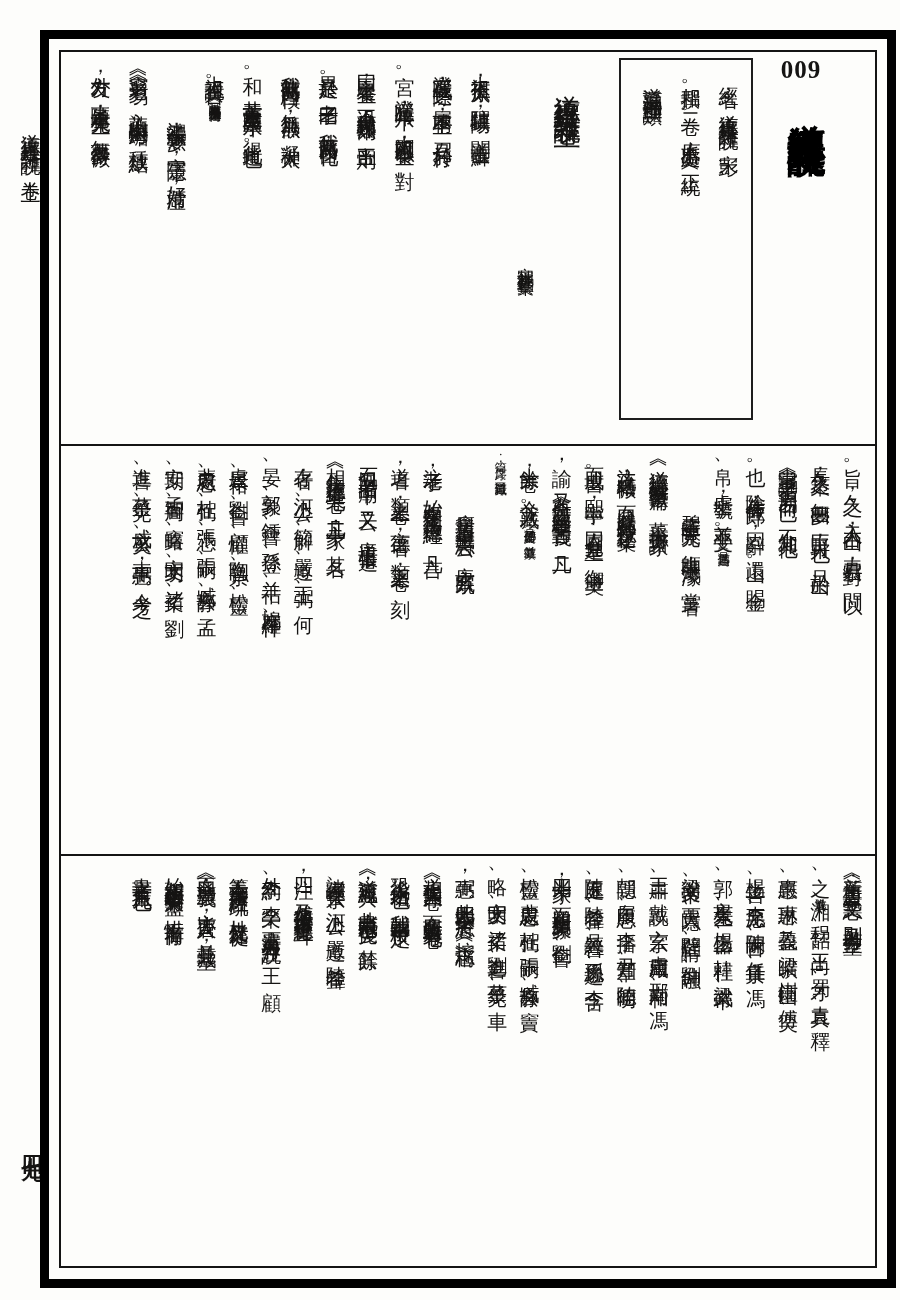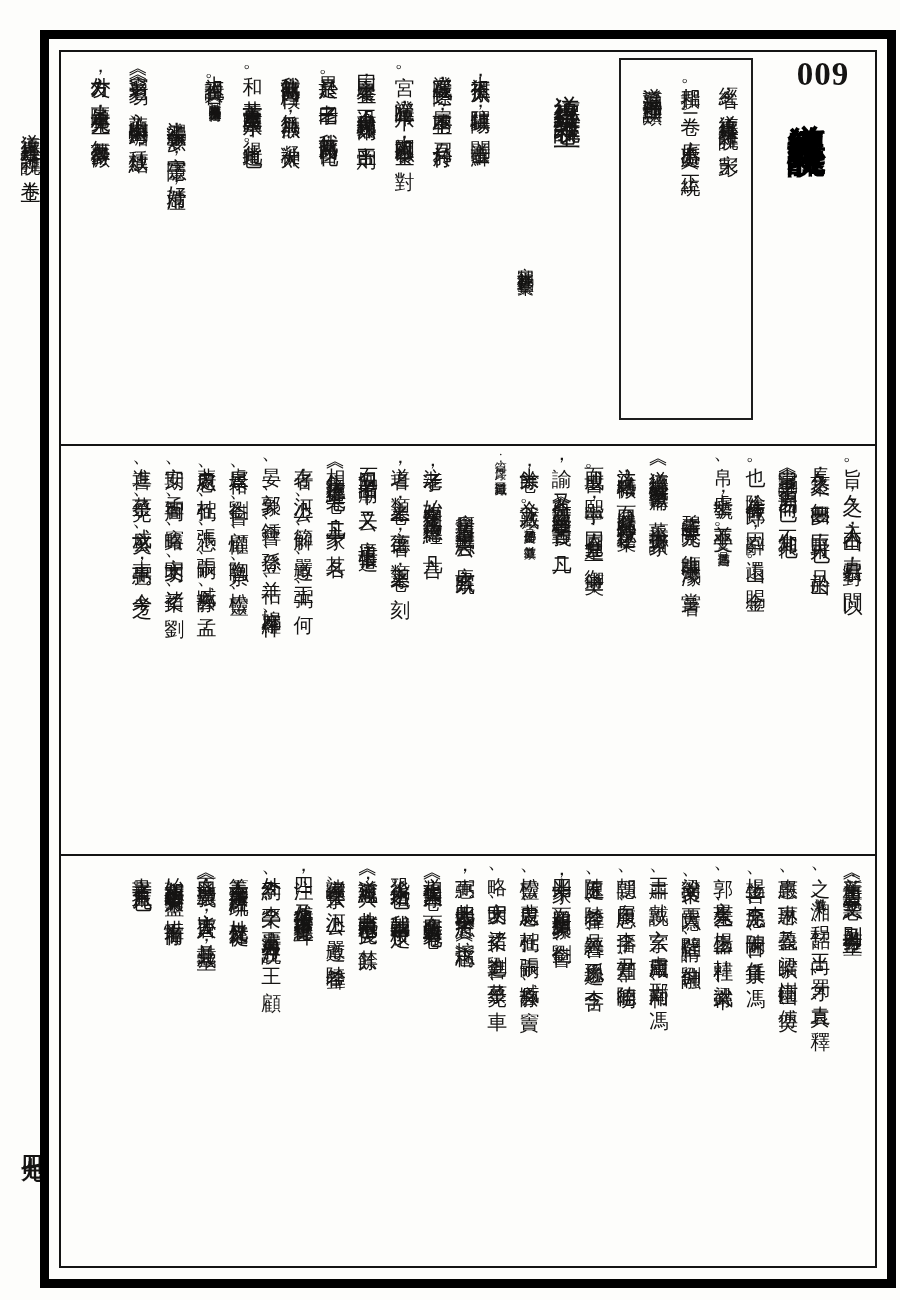--- a/index.html
+++ b/index.html
@@ -33,22 +33,22 @@
   }
 
   
   .register{position:relative;}
   .r1{height:392px;border-bottom:2px solid #141414;}
   .r2{height:408px;border-bottom:2px solid #141414;}
   .r3{flex:1;}
 
   
   .serial{
-    position:absolute;top:4px;right:8px;width:88px;
-    text-align:center;font-size:33px;letter-spacing:1px;font-weight:600;
+    position:absolute;top:4px;right:30px;width:88px;
+    text-align:center;font-size:25px;letter-spacing:1px;font-weight:600;
   }
   .main-title{
     position:absolute;top:42px;right:18px;
     font-size:38px;font-weight:700;letter-spacing:2px;color:#000;white-space:nowrap;
   }
   .meta-box{
     position:absolute;top:6px;right:122px;width:134px;height:362px;
     border:2px solid #1d1d1d;padding:12px 8px;box-sizing:border-box;
   }
   .meta-box .col{width:38px;font-size:18px;letter-spacing:1.5px;}

